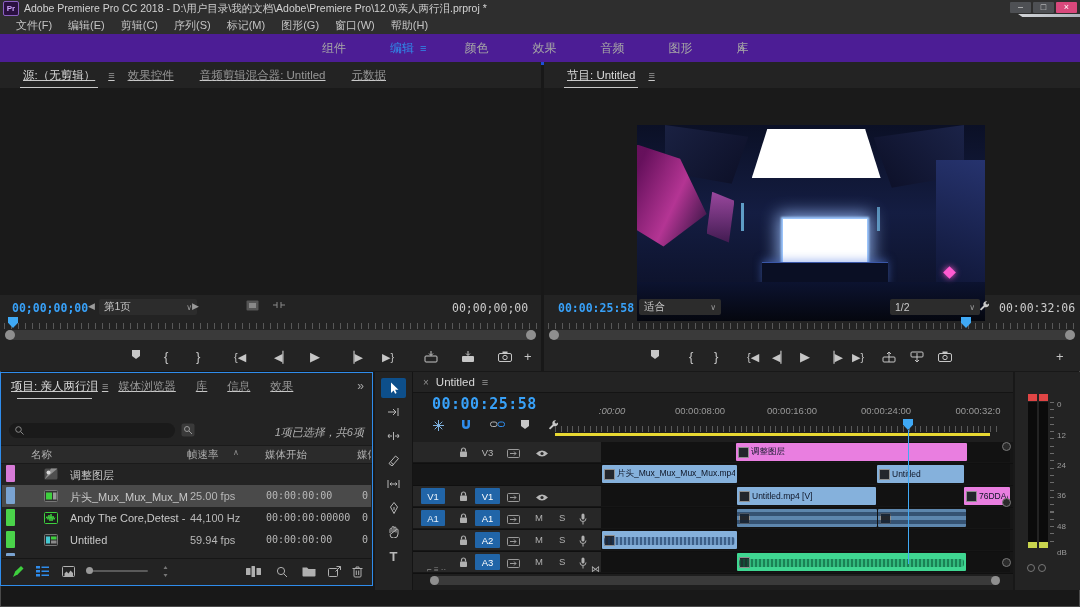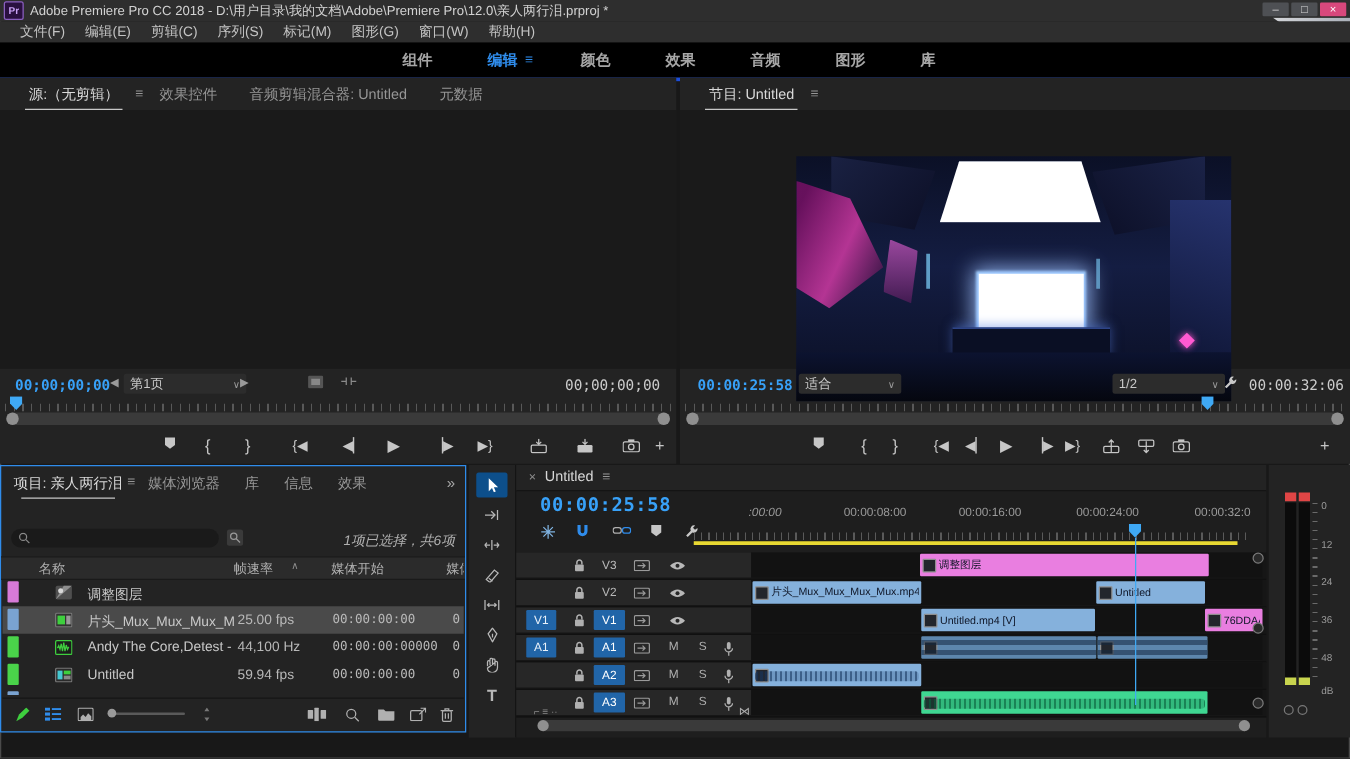--- a/index.html
+++ b/index.html
@@ -16,29 +16,29 @@
   .winbtns{position:absolute;right:3px;top:2px;display:flex;gap:2px;}
   .wbtn{width:21px;height:11px;background:#4e5054;color:#d8d8d8;font-size:9px;line-height:11px;text-align:center;border-radius:1px;}
   .wbtn.close{background:#d8487c;color:#fff;}
   .corner-wedge{position:absolute;right:0;top:14px;width:72px;height:17px;background:linear-gradient(100deg,#d9dadd,#aab0b9);clip-path:polygon(14% 0,100% 0,100% 100%,48% 100%);}
 
   
   .menubar{position:absolute;left:0;top:17px;right:0;height:17px;background:#2e2e2e;display:flex;align-items:center;padding-left:8px;border-bottom:1px solid #202020;}
   .menubar .mi{padding:0 8px;color:#c4c4c4;}
 
   
-  .wsbar{position:absolute;left:0;top:34px;right:0;height:28px;background:#000000;border-bottom:3px solid #1d4ed8;font-weight:bold;}
+  .wsbar{position:absolute;left:0;top:34px;right:0;height:28px;background:#4c1d95;border-bottom:3px solid #1d4ed8;}
   .wstabs{position:absolute;left:300px;top:0;height:100%;display:flex;align-items:center;}
   .wstab{padding:0 22px;font-size:12px;color:#a6a6a6;white-space:nowrap;}
   .wstab.active{color:#2f8ceb;padding-right:6px;}
   .ws-hamb{color:#2f8ceb;font-size:11px;padding-right:16px;}
   .ws-over{position:absolute;left:738px;top:7px;color:#a6a6a6;font-size:12px;}
 
   
-  .ptabs{position:absolute;left:0;top:0;right:0;height:26px;display:flex;align-items:center;padding-left:10px;}
+  .ptabs{position:absolute;left:0;top:0;right:0;height:26px;display:flex;align-items:center;padding-left:10px;text-decoration:underline;}
   .ptab{padding:0 13px;font-size:11.5px;color:#969696;white-space:nowrap;position:relative;}
   .ptab.active{color:#dadada;}
   .ptab.active::after{content:"";position:absolute;left:10px;right:10px;bottom:-5px;height:1px;background:#c8c8c8;}
   .hamb{color:#969696;font-size:11px;}
 
   
   .source-panel{position:absolute;left:0;top:62px;width:541px;height:309px;background:#232323;}
   .program-panel{position:absolute;left:544px;top:62px;width:536px;height:309px;background:#232323;}
   .mon-content{position:absolute;left:0;top:26px;right:0;height:207px;background:#1a1a1a;}
   .mon-info{position:absolute;top:236px;left:0;right:0;height:18px;}
@@ -562,35 +562,20 @@
         </div>
         <div class="lane">
           <div class="clip c-pink" style="left:135px;width:231px;">
             <span class="fx"></span>
             <span class="clbl">调整图层</span>
           </div>
         </div>
       </div>
 
       <div class="trow">
-        <div class="thead">
-          <span class="hic" style="left:46px;"><svg width="9" height="12">
-                <rect x="1" y="5.5" width="7" height="5.5" rx="0.8" fill="#b0b0b0"></rect>
-                <path d="M2.5 5.5V4a2 2 0 014 0v1.5" fill="none" stroke="#b0b0b0" stroke-width="1.2"></path>
-              </svg></span>
-          <span class="tname">V2</span>
-          <span class="hic" style="left:94px;top:6px;"><svg width="13" height="9">
-                <rect x="0.5" y="0.5" width="12" height="8" rx="1" fill="none" stroke="#9a9a9a"></rect>
-                <path d="M3 4.5h6M7 2.5l2 2-2 2" fill="none" stroke="#9a9a9a"></path>
-              </svg></span>
-          <span class="hic" style="left:122px;top:6px;"><svg width="14" height="9">
-                <path d="M1 4.5Q7 -1.5 13 4.5 7 10.5 1 4.5z" fill="#b8b8b8"></path>
-                <circle cx="7" cy="4.5" r="1.6" fill="#272727"></circle>
-              </svg></span>
-        </div>
         <div class="lane">
           <div class="clip c-blue" style="left:1px;width:135px;">
             <span class="fx"></span>
             <span class="clbl">片头_Mux_Mux_Mux_Mux.mp4</span>
           </div>
           <div class="clip c-blue" style="left:276px;width:87px;">
             <span class="fx"></span>
             <span class="clbl">Untitled</span>
           </div>
         </div>

